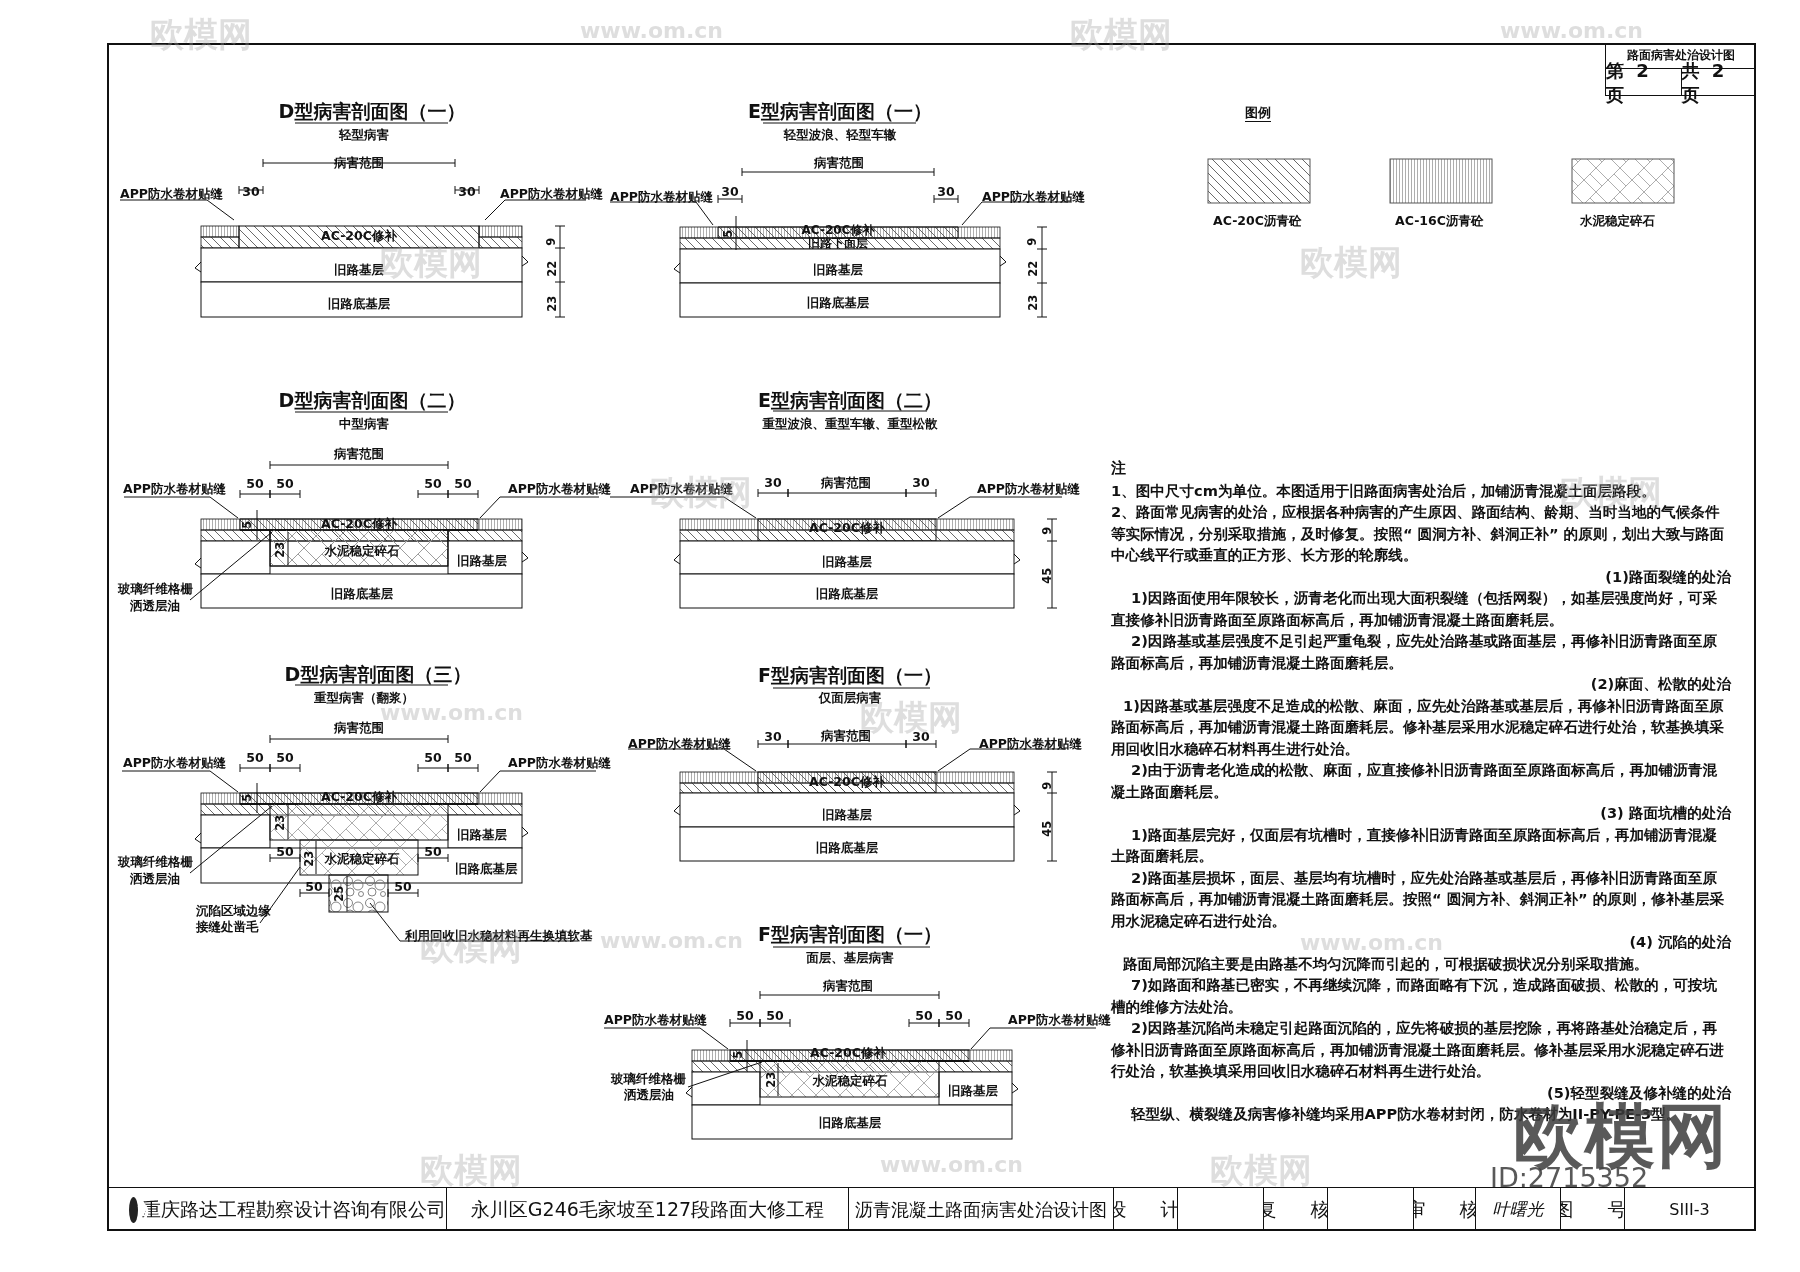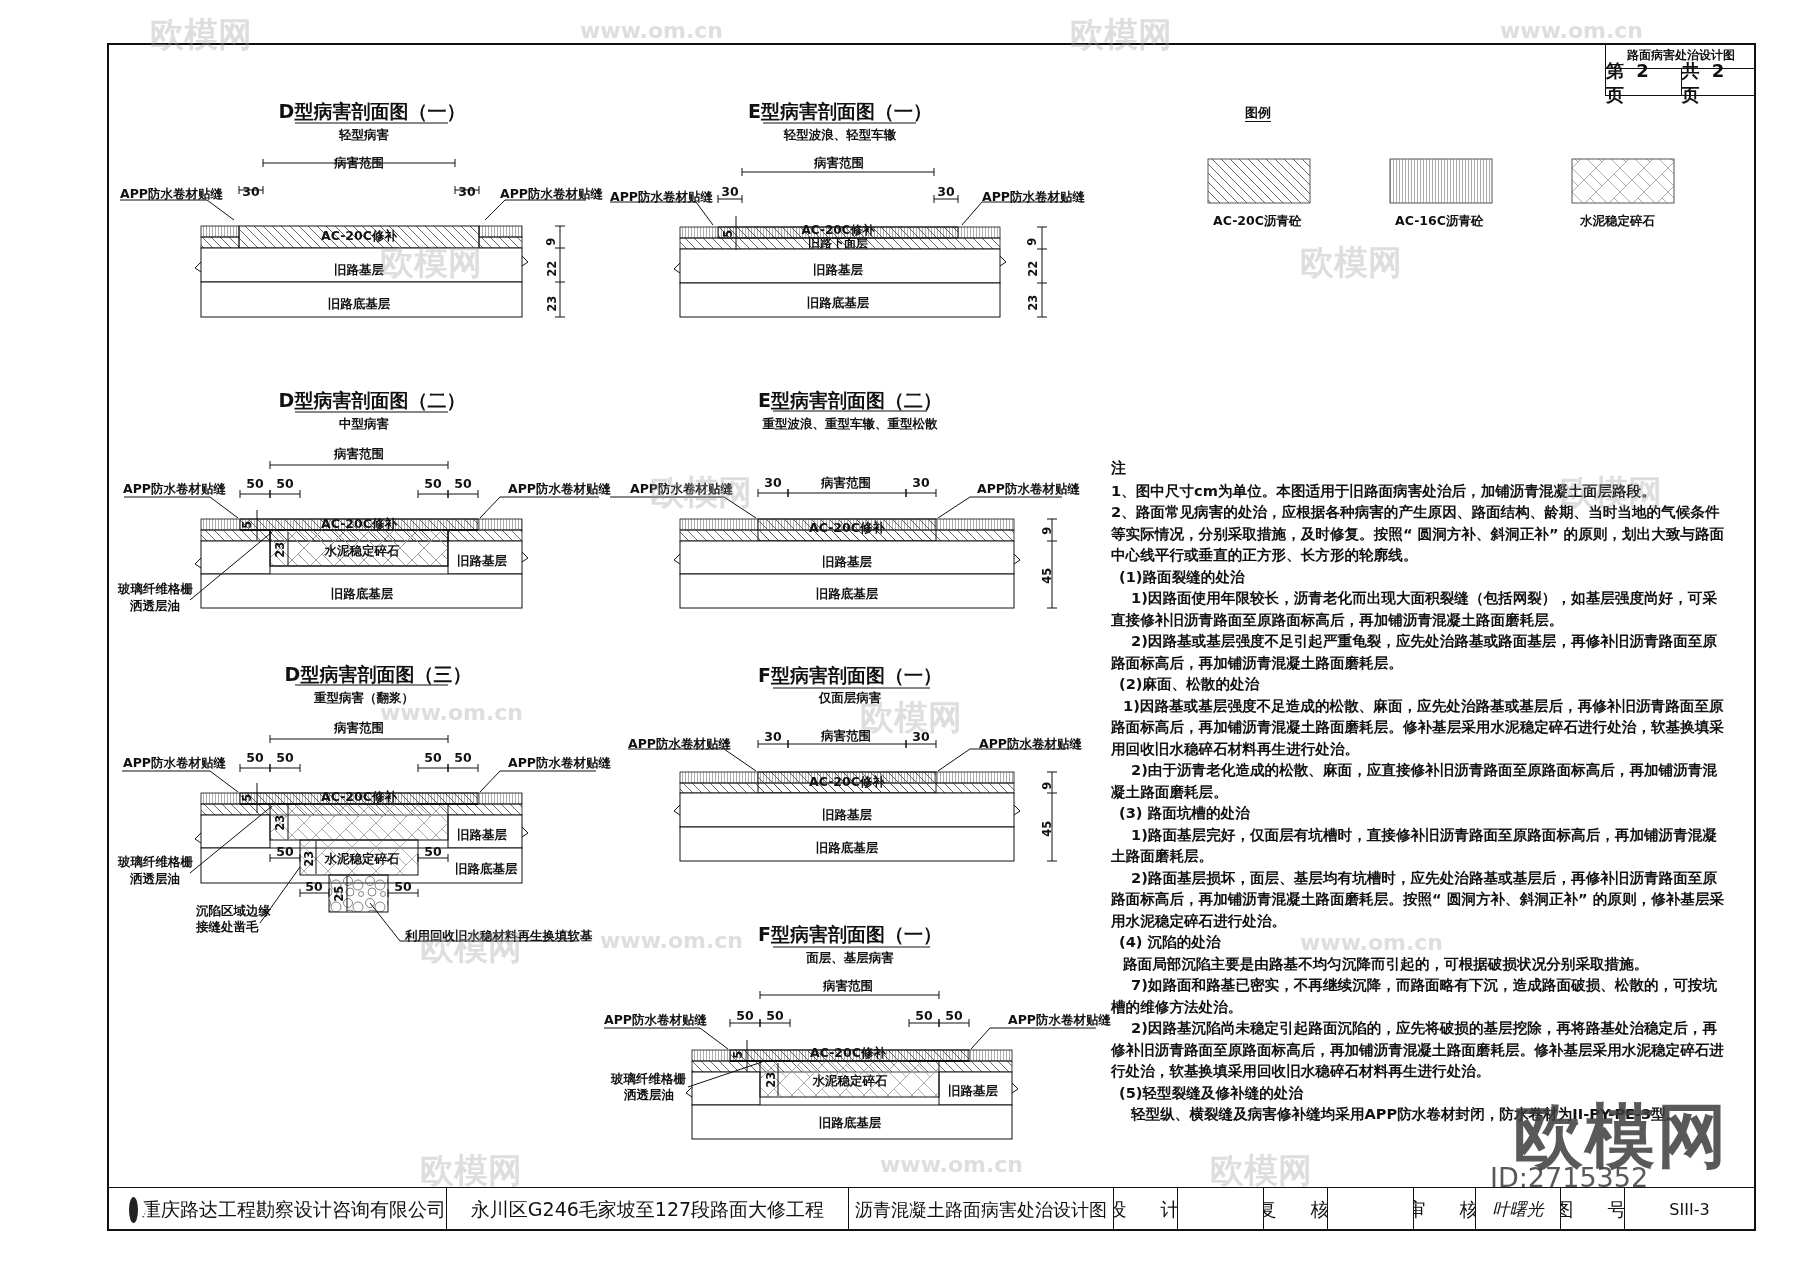--- a/index.html
+++ b/index.html
@@ -16,21 +16,21 @@
   .spaced{letter-spacing:14px;padding-left:10px;}
   .sig{font-family:"DejaVu Serif",serif;font-style:italic;font-size:17px;}
   .hdr{left:1605px;top:43px;width:151px;height:53px;border-left:1px solid #111;border-bottom:1px solid #111;box-sizing:border-box;}
   .hdr-top{height:25px;border-bottom:1px solid #111;display:flex;align-items:center;justify-content:center;font-size:12px;font-weight:bold;}
   .hdr-bot{height:27px;display:flex;}
   .hdr-bot div{flex:1;display:flex;align-items:center;justify-content:center;font-size:18px;font-weight:bold;letter-spacing:3px;}
   .hdr-bot div:first-child{border-right:1px solid #111;}
   .notes{left:1111px;top:458px;width:620px;font-size:14.6px;line-height:21.5px;font-weight:bold;font-family:"DejaVu Sans",sans-serif;}
   .notes p{margin:0;}
   .notes .h{font-size:15px;}
-  .ind1{padding-left:8px;}
+  .ind1{padding-left:8px;text-align:right;}
   .ind2{text-indent:20px;}
   .ind2b{text-indent:12px;}
   .legend-title{left:1245px;top:104px;font-size:13px;font-weight:bold;text-decoration:underline;text-underline-offset:4px;}
   .legend-label{font-size:12.5px;font-weight:bold;position:absolute;}
   .wm{color:rgba(160,160,160,0.35);font-weight:bold;position:absolute;pointer-events:none;}
   .big-wm{left:1513px;top:1090px;font-size:70px;color:rgba(60,60,60,0.85);font-weight:bold;letter-spacing:2px;}
   .big-id{left:1490px;top:1162px;font-size:27px;color:rgba(60,60,60,0.85);font-family:"DejaVu Sans",sans-serif;}
 </style>
 </head>
 <body>

